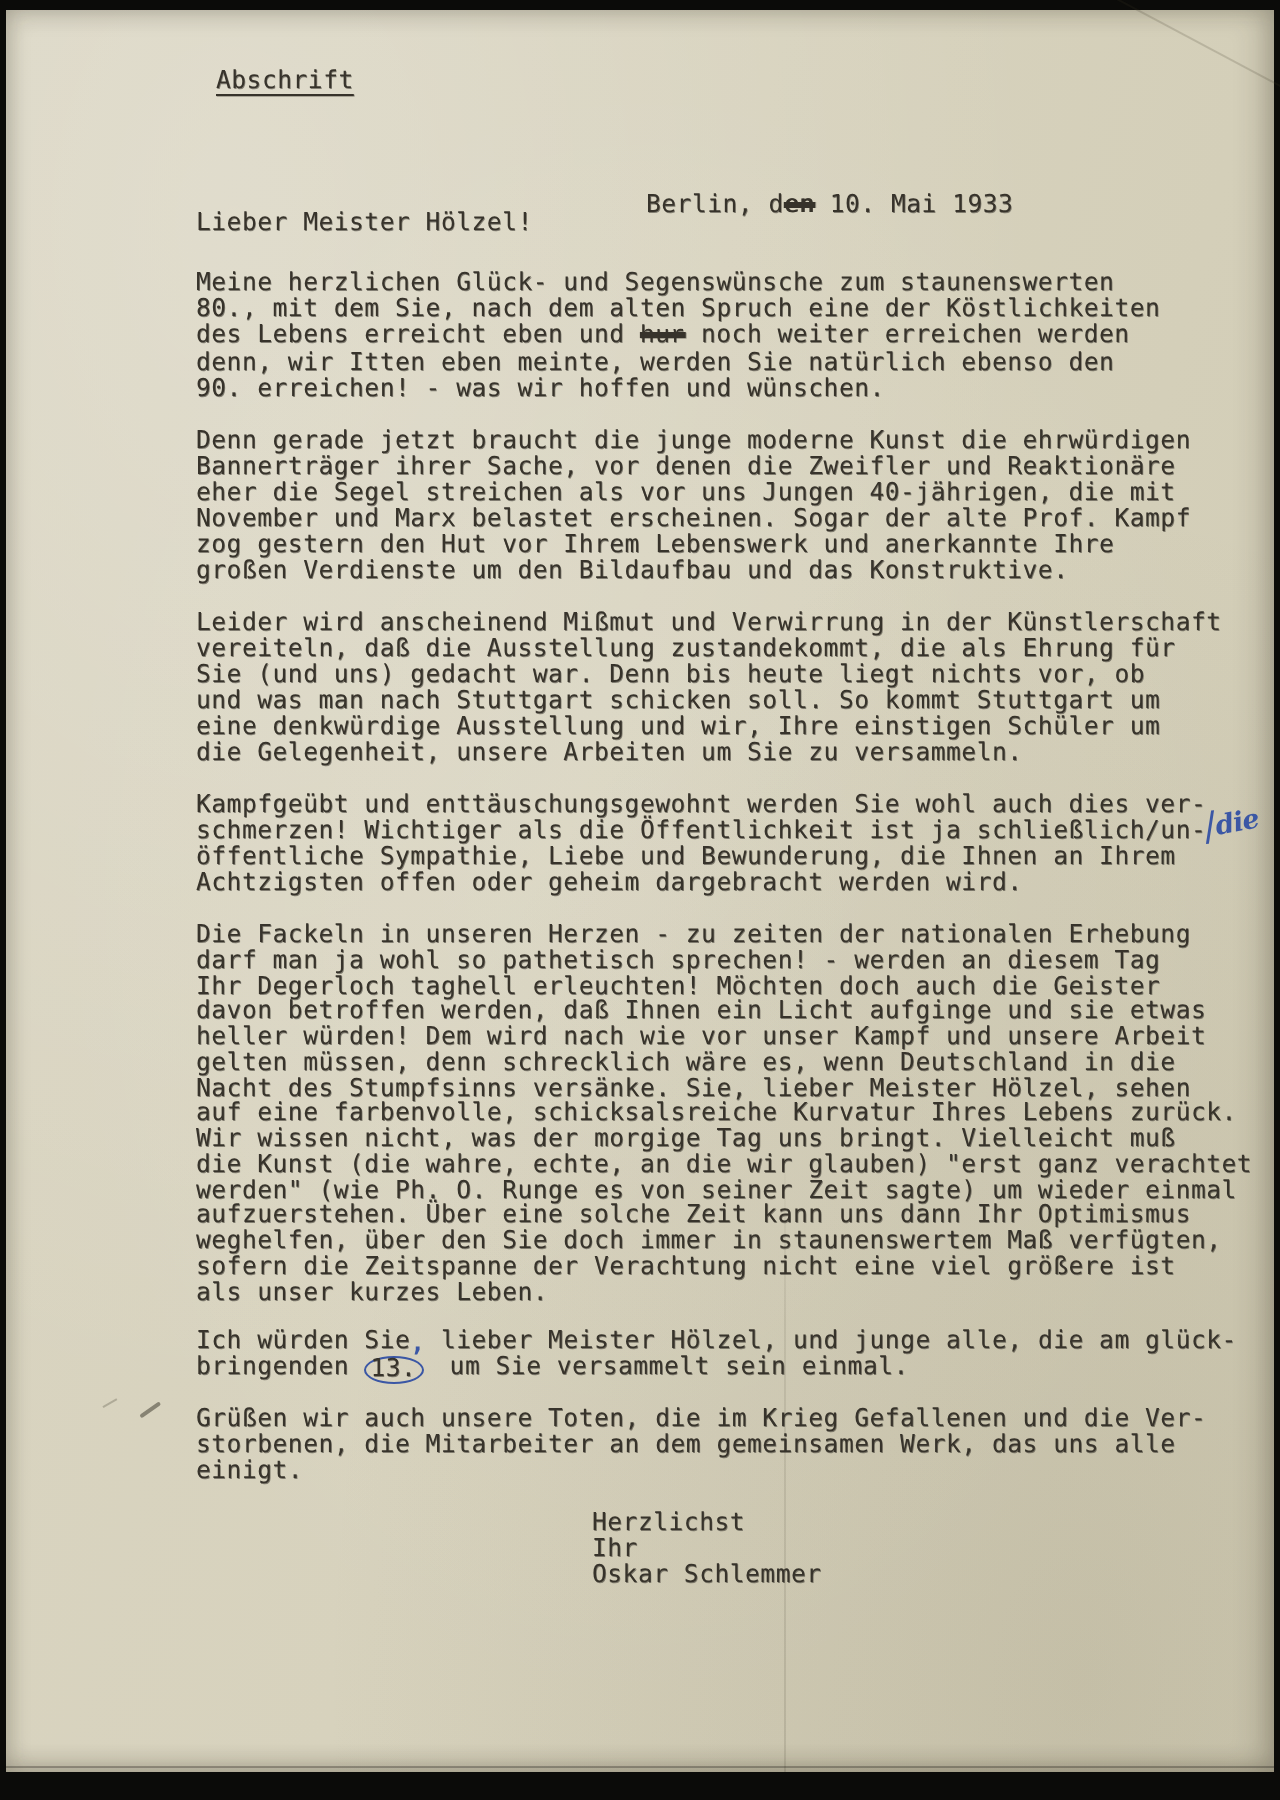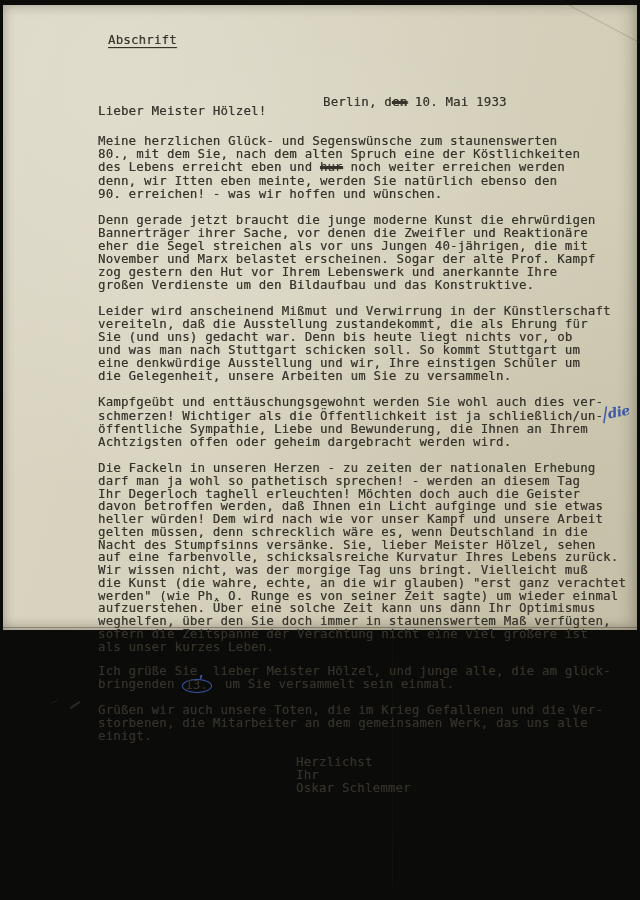--- a/index.html
+++ b/index.html
@@ -2,21 +2,21 @@
 <html><head>
 <meta charset="utf-8">
 <style>
   html,body{margin:0;padding:0;}
   body{
     width:640px;height:900px;position:relative;overflow:hidden;
     background:#0b0b09;
     font-family:"DejaVu Sans Mono", monospace;
   }
   .paper{
-    position:absolute;left:3px;top:5px;width:634px;height:625px;
+    position:absolute;left:3px;top:5px;width:634px;height:881px;
     background:
       radial-gradient(ellipse at 18% 12%, rgba(255,255,255,0.20), rgba(255,255,255,0) 55%),
       radial-gradient(ellipse at 85% 95%, rgba(110,100,70,0.14), rgba(110,100,70,0) 50%),
       radial-gradient(ellipse at 50% 50%, rgba(255,255,255,0.08), rgba(255,255,255,0) 70%),
       linear-gradient(105deg,#dad5c2 0%,#d7d2bd 45%,#d1ccb5 100%);
     box-shadow: inset -7px 0 14px rgba(40,35,20,0.18), inset 0 -5px 10px rgba(40,35,20,0.14), inset 4px 2px 10px rgba(40,35,20,0.10);
   }
   .typed{
     color:#37332b;
     font-size:12.3px;
@@ -171,21 +171,21 @@
 Wir wissen nicht, was der morgige Tag uns bringt. Vielleicht muß
 die Kunst (die wahre, echte, an die wir glauben) "erst ganz verachtet
 werden" (wie Ph. O. Runge es von seiner Zeit sagte) um wieder einmal
 aufzuerstehen. Über eine solche Zeit kann uns dann Ihr Optimismus
 weghelfen, über den Sie doch immer in staunenswertem Maß verfügten,
 sofern die Zeitspanne der Verachtung nicht eine viel größere ist
 als unser kurzes Leben.</span>
       </p>
 
     <p>
-        <span class="ln"><span>Ich grüße Sie</span><span class="hw-comma">,</span><span> lieber Meister Hölzel, und junge alle, die am glück-</span></span>
+        <span class="ln"><span>Ich würden Sie</span><span class="hw-comma">,</span><span> lieber Meister Hölzel, und junge alle, die am glück-</span></span>
         <span class="ln"><span>bringenden </span><span class="circled">13.</span><span> um Sie versammelt sein einmal.</span></span>
       </p>
 
     <p>
         <span class="lines">Grüßen wir auch unsere Toten, die im Krieg Gefallenen und die Ver-
 storbenen, die Mitarbeiter an dem gemeinsamen Werk, das uns alle
 einigt.</span>
       </p>
 
     <div class="closing lines">Herzlichst

